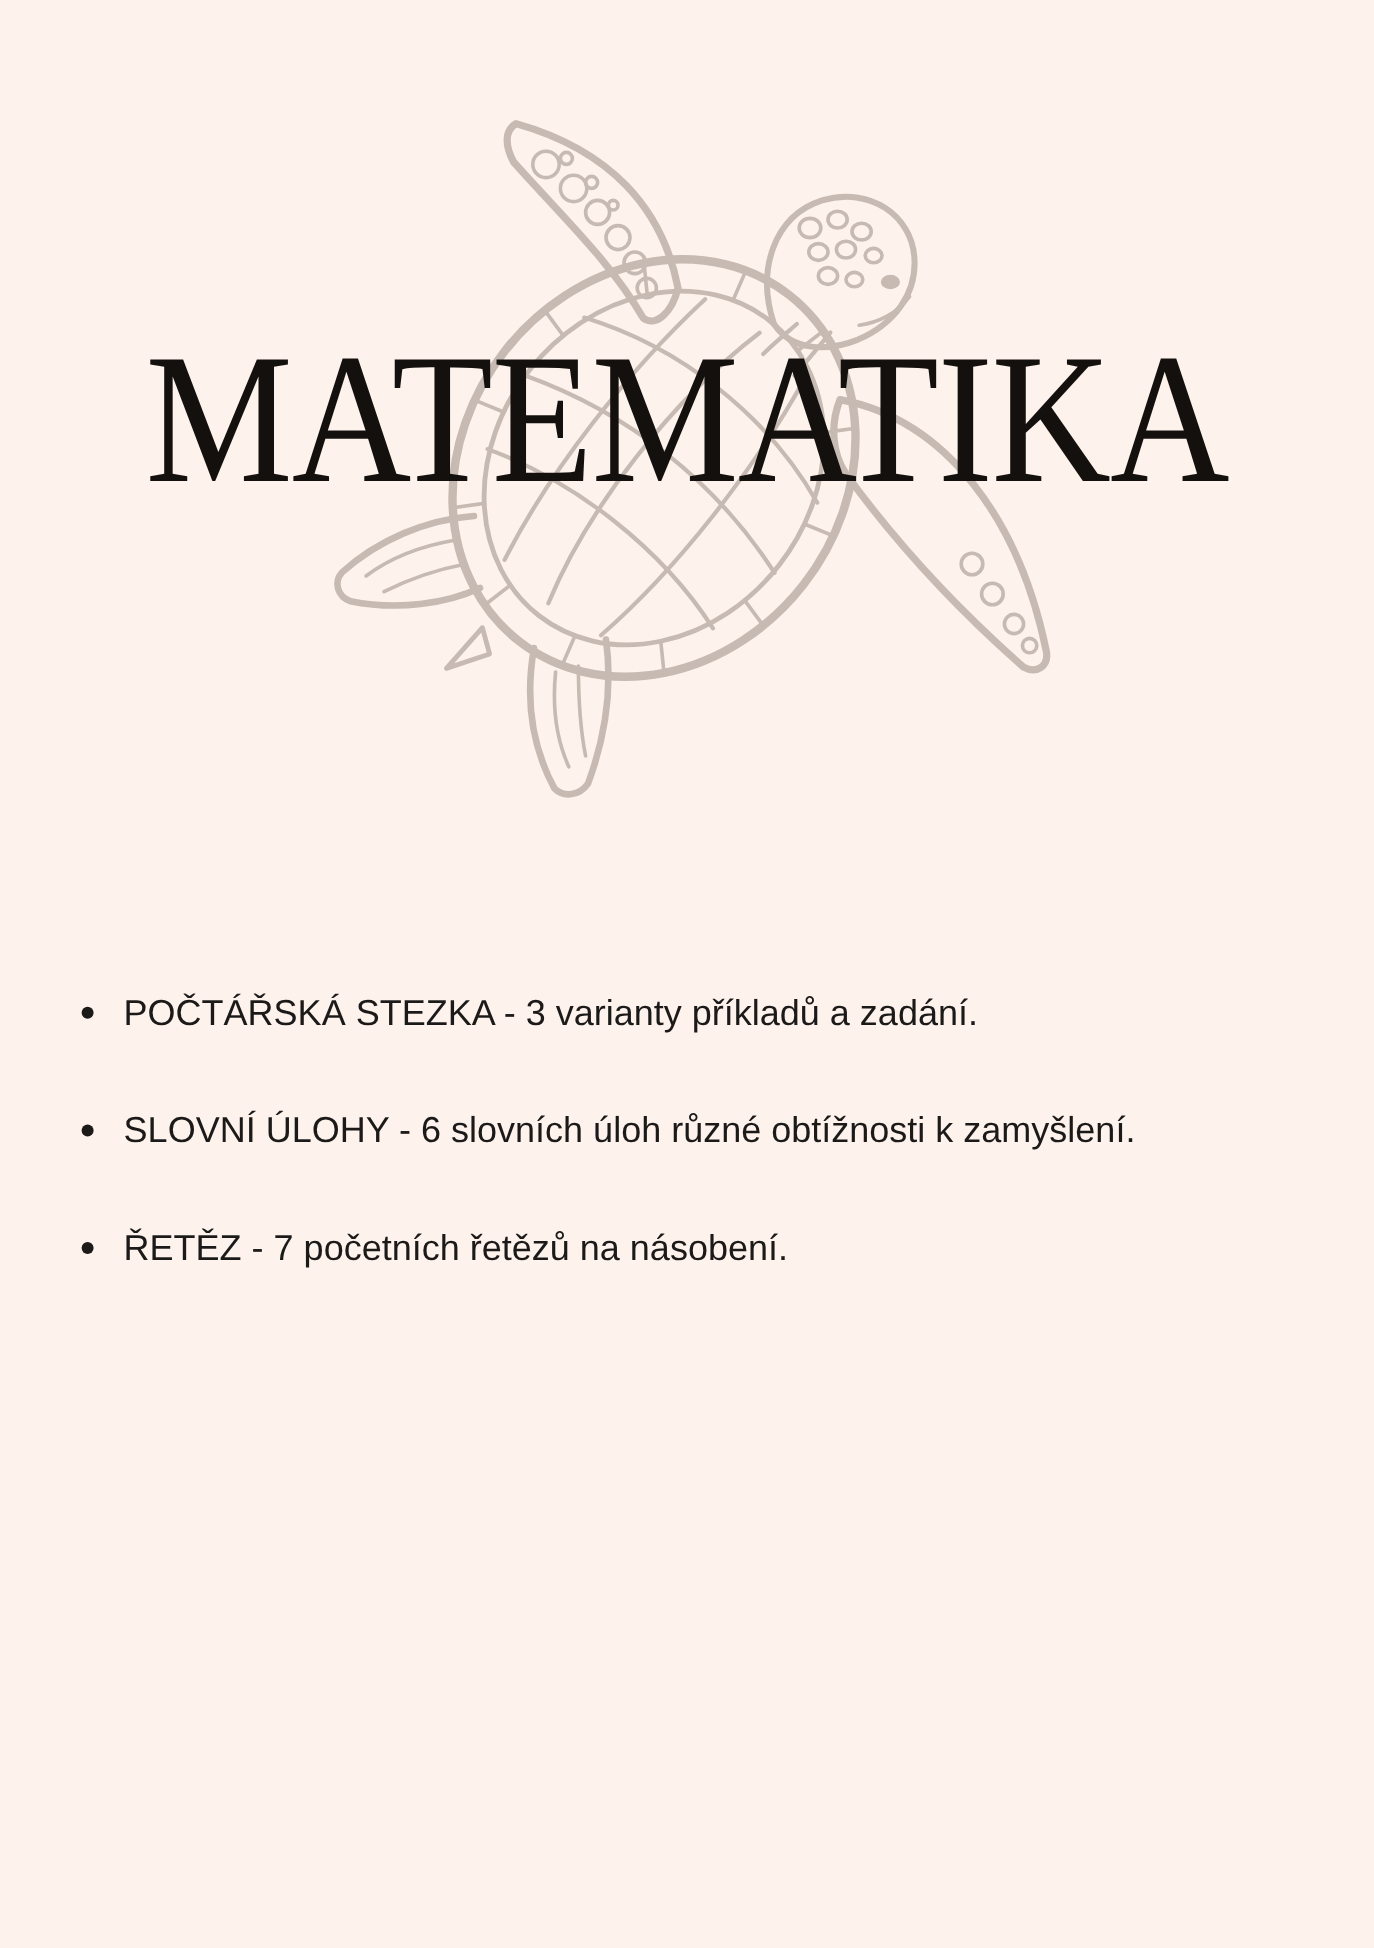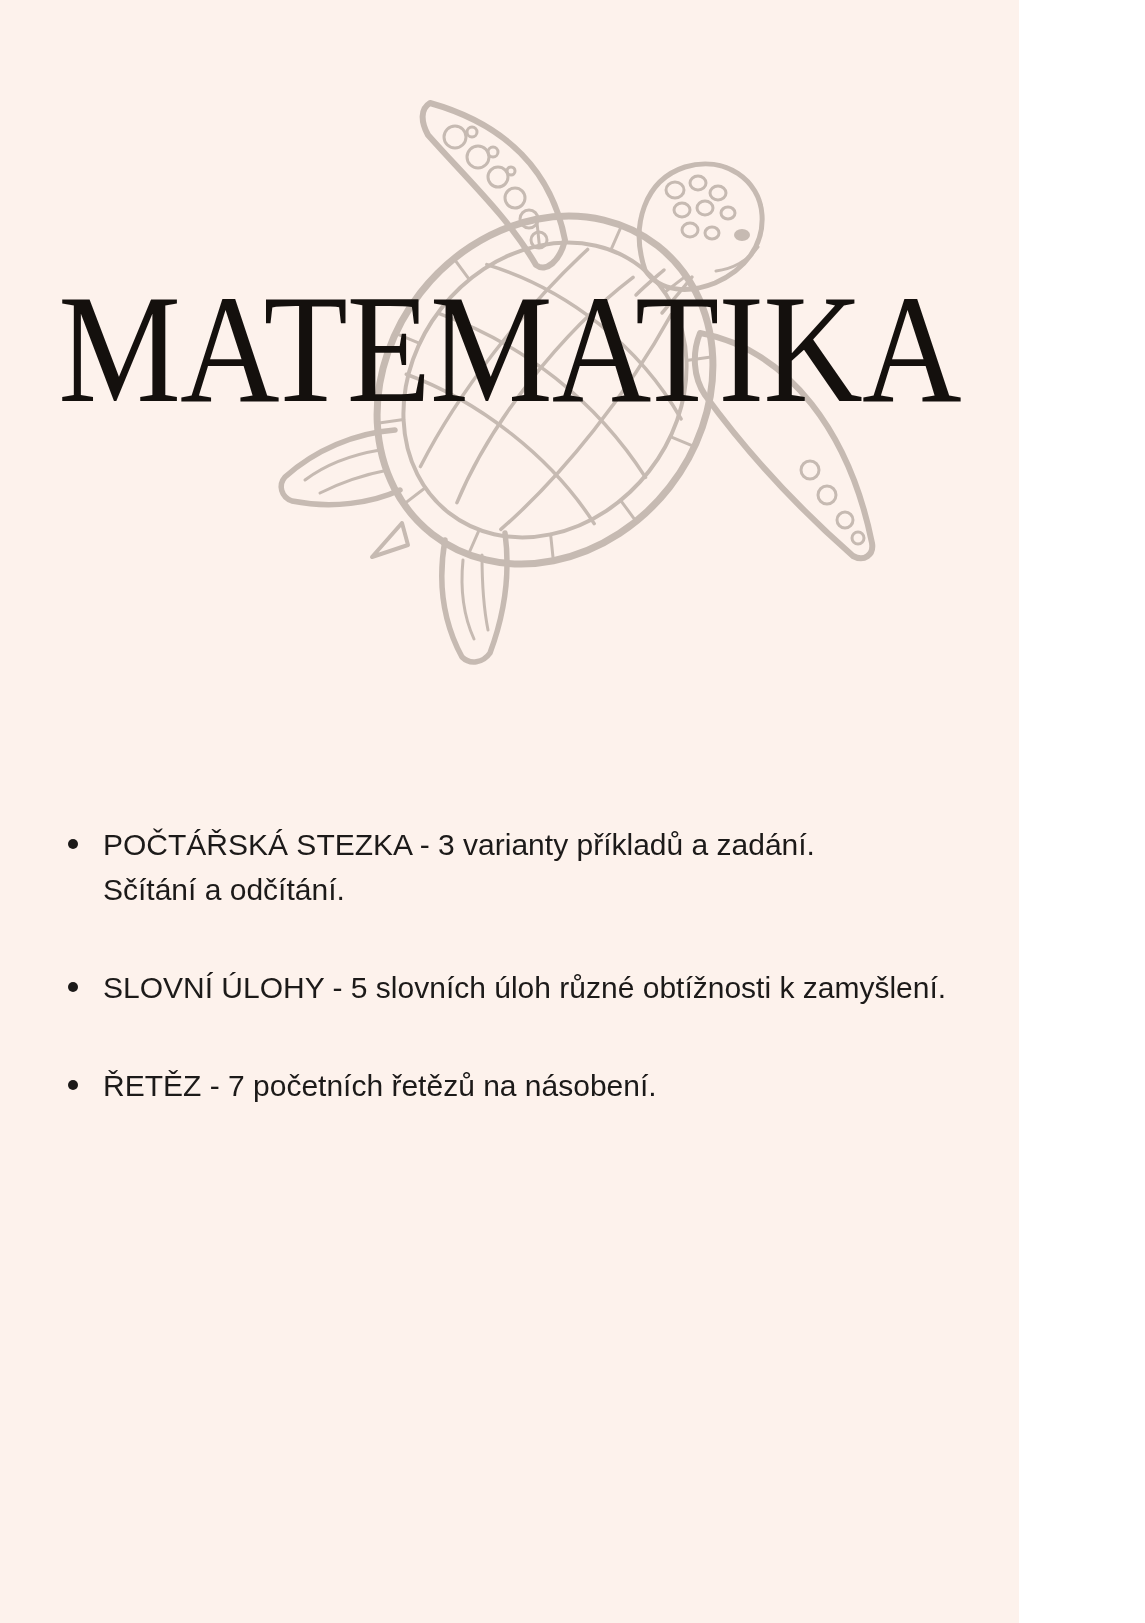--- a/index.html
+++ b/index.html
@@ -1,18 +1,18 @@
 <!DOCTYPE html>
 <html><head>
 <meta charset="utf-8">
 <style>
   html,body{margin:0;padding:0;}
   .page{
     position:relative;
-    width:1019px;height:1623px;
+    width:1145px;height:1623px;
     background:#fdf2ec;
     overflow:hidden;
     font-family:"Liberation Sans", sans-serif;
   }
   .turtle{
     position:absolute;
     left:250px;top:65px;
     width:640px;height:610px;
   }
   .title{
@@ -33,20 +33,21 @@
   }
   .bullets{
     position:absolute;
     left:68px;top:822px;width:1020px;
     margin:0;padding:0;
     list-style:none;
     font-size:30px;
     line-height:45px;
     color:#1c1a19;
     z-index:2;
+    text-align:right;
   }
   .bullets li{
     display:flex;
     align-items:flex-start;
     margin:0 0 53px 0;
   }
   .dot{
     flex:none;
     width:10px;height:10px;
     border-radius:50%;
@@ -152,27 +153,26 @@
     </g>
   </svg>
 
   <h1 class="title">MATEMATIKA</h1>
 
   <ul class="bullets">
     <li>
       <span class="dot"></span>
       <span class="li-text">
         <span>POČTÁŘSKÁ STEZKA - 3 varianty příkladů a zadání.</span><br>
-        <span>Sčítání a odčítání.</span>
       </span>
     </li>
     <li>
       <span class="dot"></span>
       <span class="li-text">
-        <span>SLOVNÍ ÚLOHY - 5 slovních úloh různé obtížnosti k zamyšlení.</span>
+        <span>SLOVNÍ ÚLOHY - 6 slovních úloh různé obtížnosti k zamyšlení.</span>
       </span>
     </li>
     <li>
       <span class="dot"></span>
       <span class="li-text">
         <span>ŘETĚZ - 7 početních řetězů na násobení.</span>
       </span>
     </li>
   </ul>
 

